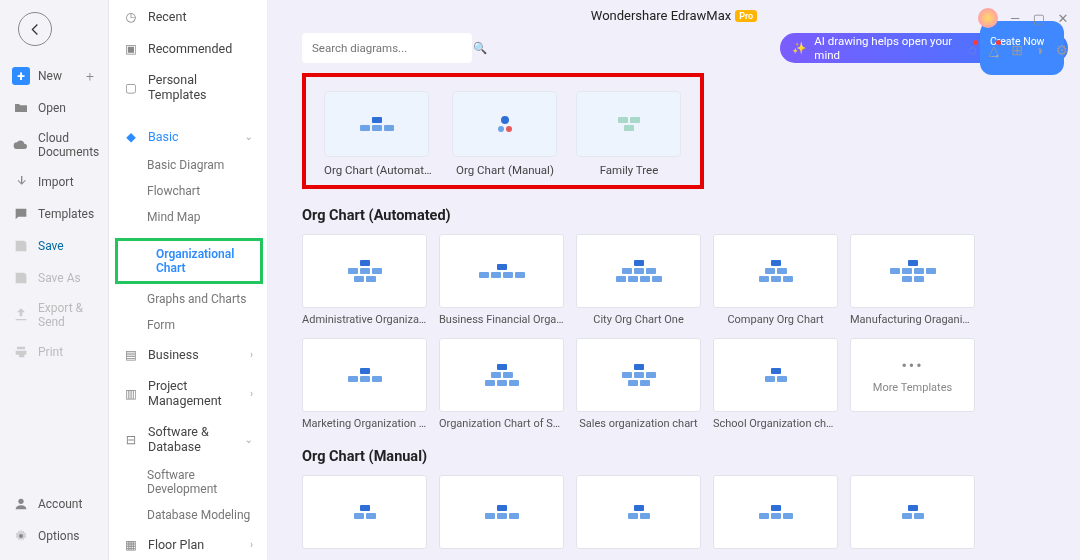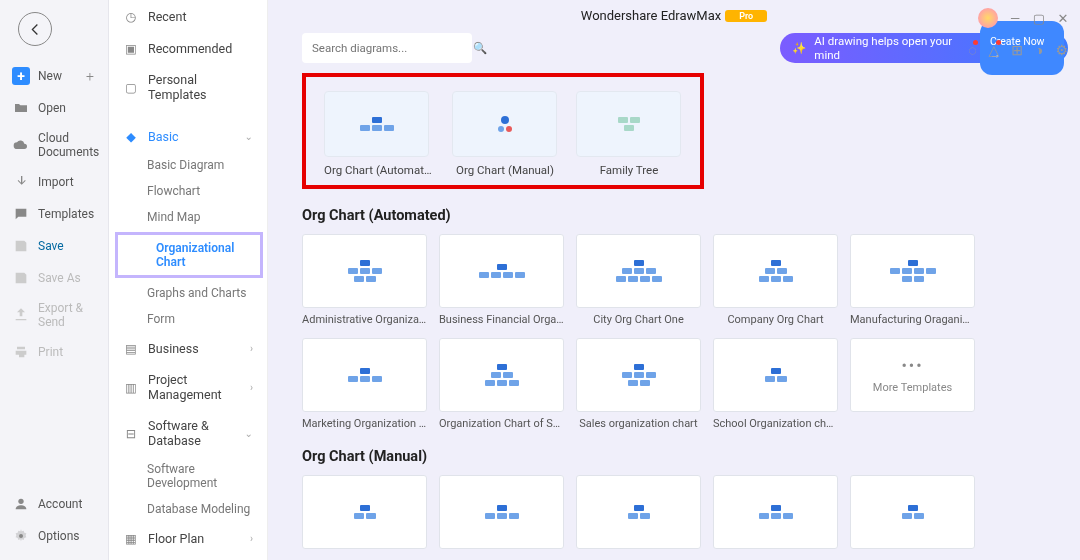--- a/index.html
+++ b/index.html
@@ -17,25 +17,25 @@
 .gray-ico { color: #888; }
 
 .category-panel { width: 159px; background: #fff; overflow-y: auto; border-right: 1px solid #eee; }
 .cp-item { display: flex; align-items: center; padding: 8px 14px; font-size: 12.5px; color: #444; cursor: pointer; gap: 9px; position: relative; }
 .cp-item .ico { width: 16px; height: 16px; display: flex; align-items: center; justify-content: center; flex-shrink: 0; color: #888; }
 .cp-item.active { color: #2d8cff; }
 .cp-item.active .ico { color: #2d8cff; }
 .cp-sub { padding-left: 38px; font-size: 12px; color: #777; padding-top: 6px; padding-bottom: 6px; cursor: pointer; }
 .cp-sub.selected { color: #2d8cff; font-weight: 600; }
 .cp-chevron { margin-left: auto; color: #aaa; font-size: 10px; }
-.red-box-1 { border: 3px solid #c4b5fd; margin: 2px 4px 2px 6px; }
+.red-box-1 { border: 3px solid #22c55e; margin: 8px 4px 2px 6px; }
 
 .main { flex: 1; display: flex; flex-direction: column; padding-top: 6px; overflow: hidden; position: relative; }
 .title-bar { text-align: right; font-size: 13px; color: #222; padding: 2px 0 10px; display: flex; justify-content: center; align-items: center; gap: 4px; }
-.pro-badge { background: #ffb400; color: #fff; font-size: 9px; padding: 1px 14px; border-radius: 3px; font-weight: 600; }
+.pro-badge { background: #ffb400; color: #fff; font-size: 9px; padding: 1px 4px; border-radius: 3px; font-weight: 600; }
 .header-row { display: flex; align-items: center; padding: 0 12px 10px 34px; gap: 14px; justify-content: space-between; }
 .search-box { width: 170px; height: 30px; background: #fff; border-radius: 4px; display: flex; align-items: center; padding: 0 10px; font-size: 11.5px; color: #aaa; gap: 6px; }
 .search-box input { border: none; outline: none; flex: 1; font-size: 11.5px; background: transparent; }
 .search-box .search-ico { color: #999; }
 .promo { flex: 0 0 auto; width: 288px; height: 30px; background: linear-gradient(90deg, #7b5cff, #3d7bff); border-radius: 15px; display: flex; align-items: center; color: #fff; font-size: 11.5px; padding: 0 4px 0 12px; gap: 8px; }
 .promo-btn { background: #3f88ff; padding: 14px 10px; border-radius: 12px; font-size: 10.5px; margin-left: auto; }
 .win-controls { position: absolute; top: 8px; right: 10px; display: flex; align-items: center; gap: 10px; color: #888; }
 .win-controls .wc { width: 14px; height: 14px; display: flex; align-items: center; justify-content: center; cursor: pointer; font-size: 13px; }
 .avatar-badge { width: 20px; height: 20px; border-radius: 50%; background: radial-gradient(circle, #ffd966, #ff8cbf); }
 .toolbar-mini { position: absolute; top: 42px; right: 12px; display: flex; gap: 12px; color: #999; font-size: 14px; }

